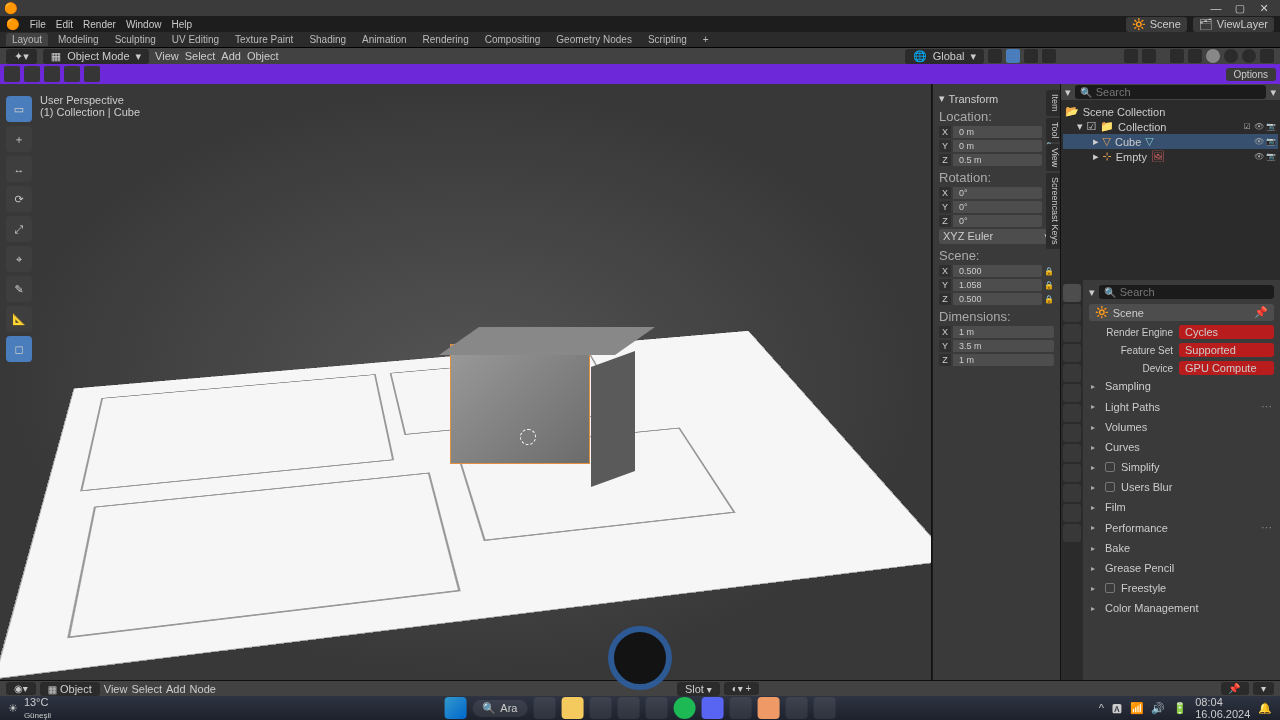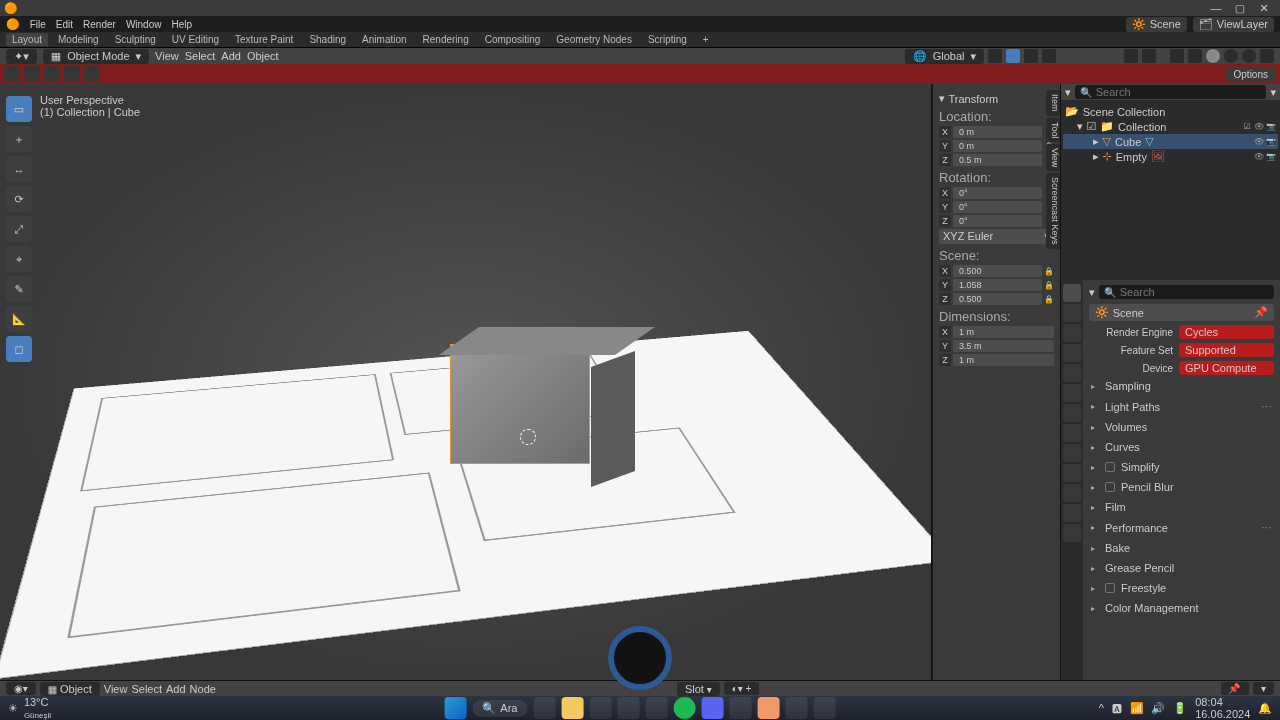--- a/index.html
+++ b/index.html
@@ -17,21 +17,21 @@
 .tabbar { height: 16px; background: #2b2b2b; display: flex; align-items: center; gap: 4px; padding: 0 6px; border-bottom: 1px solid #000; }
 .tabbar .tab { font-size: 10px; padding: 1px 6px; color: #bbb; }
 .tabbar .tab.active { background: #424242; border-radius: 3px 3px 0 0; }
 
 .toolbar { height: 16px; background: #424242; display: flex; align-items: center; gap: 6px; padding: 0 6px; }
 .toolbar .left { display: flex; align-items: center; gap: 6px; }
 .toolbar .right { margin-left: auto; display: flex; align-items: center; gap: 4px; }
 .toolbar .combo { background: #2b2b2b; border-radius: 3px; padding: 1px 8px; display: flex; gap: 6px; align-items: center; }
 .toolbar .iconbtn { width: 14px; height: 14px; background: #2b2b2b; border-radius: 2px; display: inline-block; }
 
-.mode-row { height: 20px; background: #7f1d1d; display: flex; align-items: center; gap: 4px; padding: 0 4px; }
+.mode-row { height: 20px; background: #6d28d9; display: flex; align-items: center; gap: 4px; padding: 0 4px; }
 .mode-row .cell { width: 16px; height: 16px; background: #363636; border-radius: 2px; }
 
 .main { display: flex; height: 596px; }
 
 .viewport { flex: 1; background: #393939; position: relative; overflow: hidden; border-right: 1px solid #111; }
 .viewport-info { position: absolute; top: 10px; left: 40px; font-size: 10px; color: #eee; }
 .viewport-tools { position: absolute; top: 12px; left: 6px; width: 28px; display: flex; flex-direction: column; gap: 4px; }
 .viewport-tools .tool { width: 26px; height: 26px; background: #3e3e3e; border-radius: 4px; display: flex; align-items: center; justify-content: center; }
 .viewport-tools .tool.active { background: #4a7dbc; }
 .viewport-tools .tool.last { background: #4a7dbc; }
@@ -405,21 +405,21 @@
             <span>Curves</span>
           </div>
         <div class="section">
             <span class="tri">▸</span>
             <span style="width:10px;height:10px;border:1px solid #777;border-radius:2px;display:inline-block;"></span>
             <span>Simplify</span>
           </div>
         <div class="section">
             <span class="tri">▸</span>
             <span style="width:10px;height:10px;border:1px solid #777;border-radius:2px;display:inline-block;"></span>
-            <span>Pencil Blur</span>
+            <span>Users Blur</span>
           </div>
         <div class="section">
             <span class="tri">▸</span>
             <span>Film</span>
           </div>
         <div class="section">
             <span class="tri">▸</span>
             <span>Performance</span>
             <span class="dots">⋯</span>
           </div>

